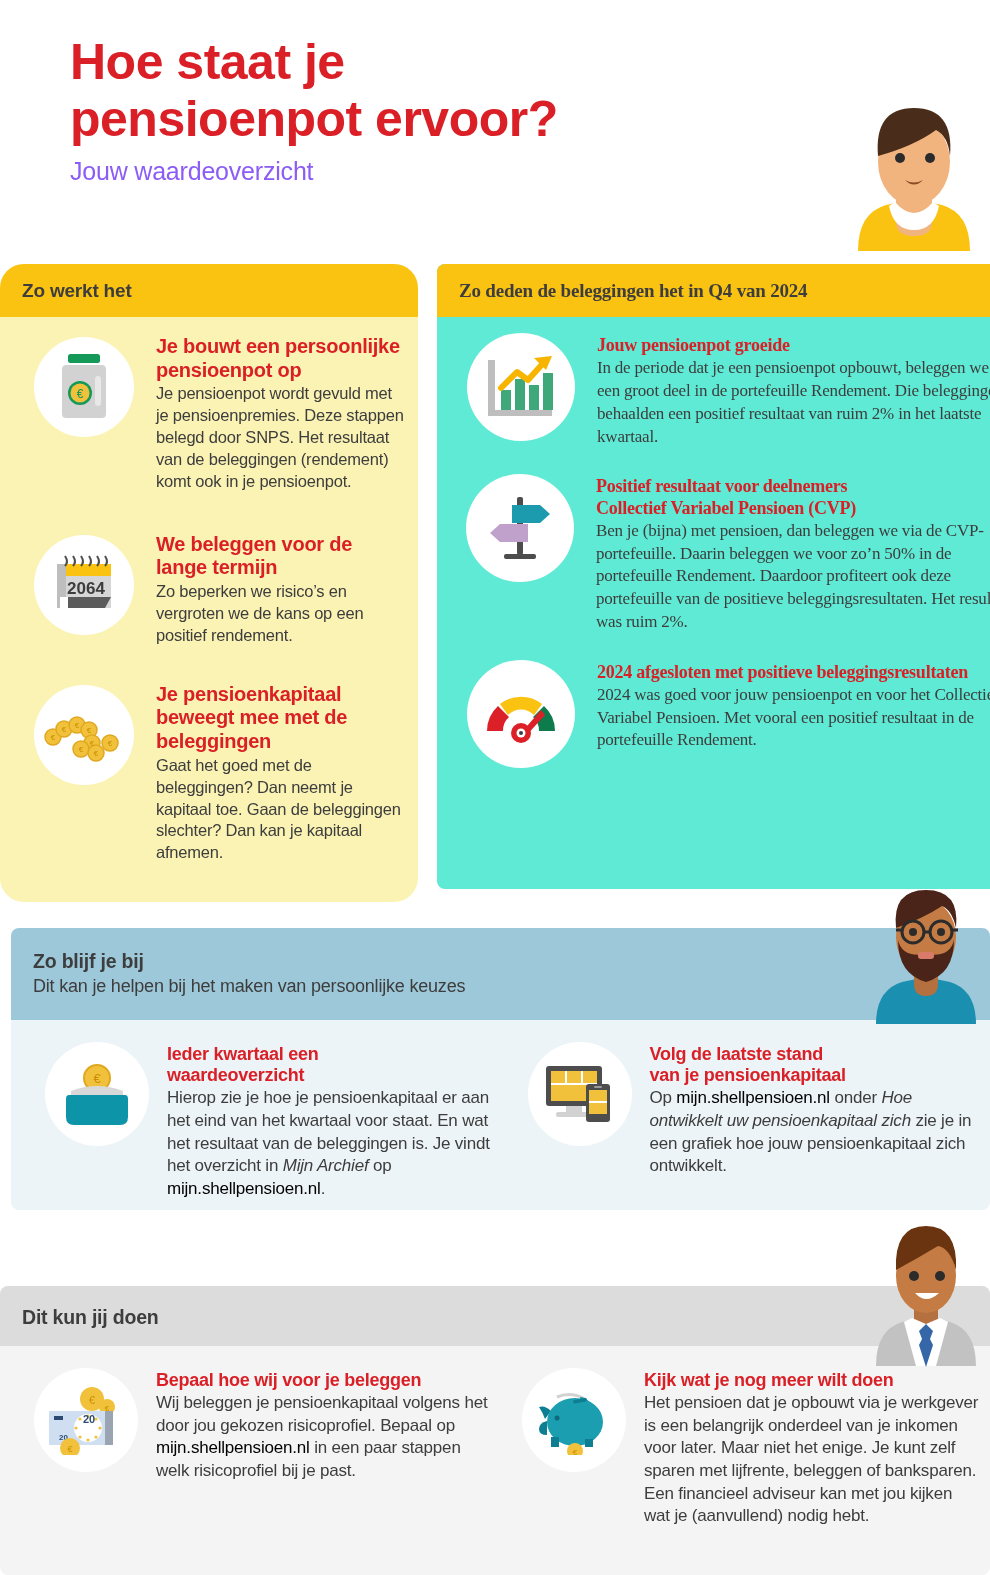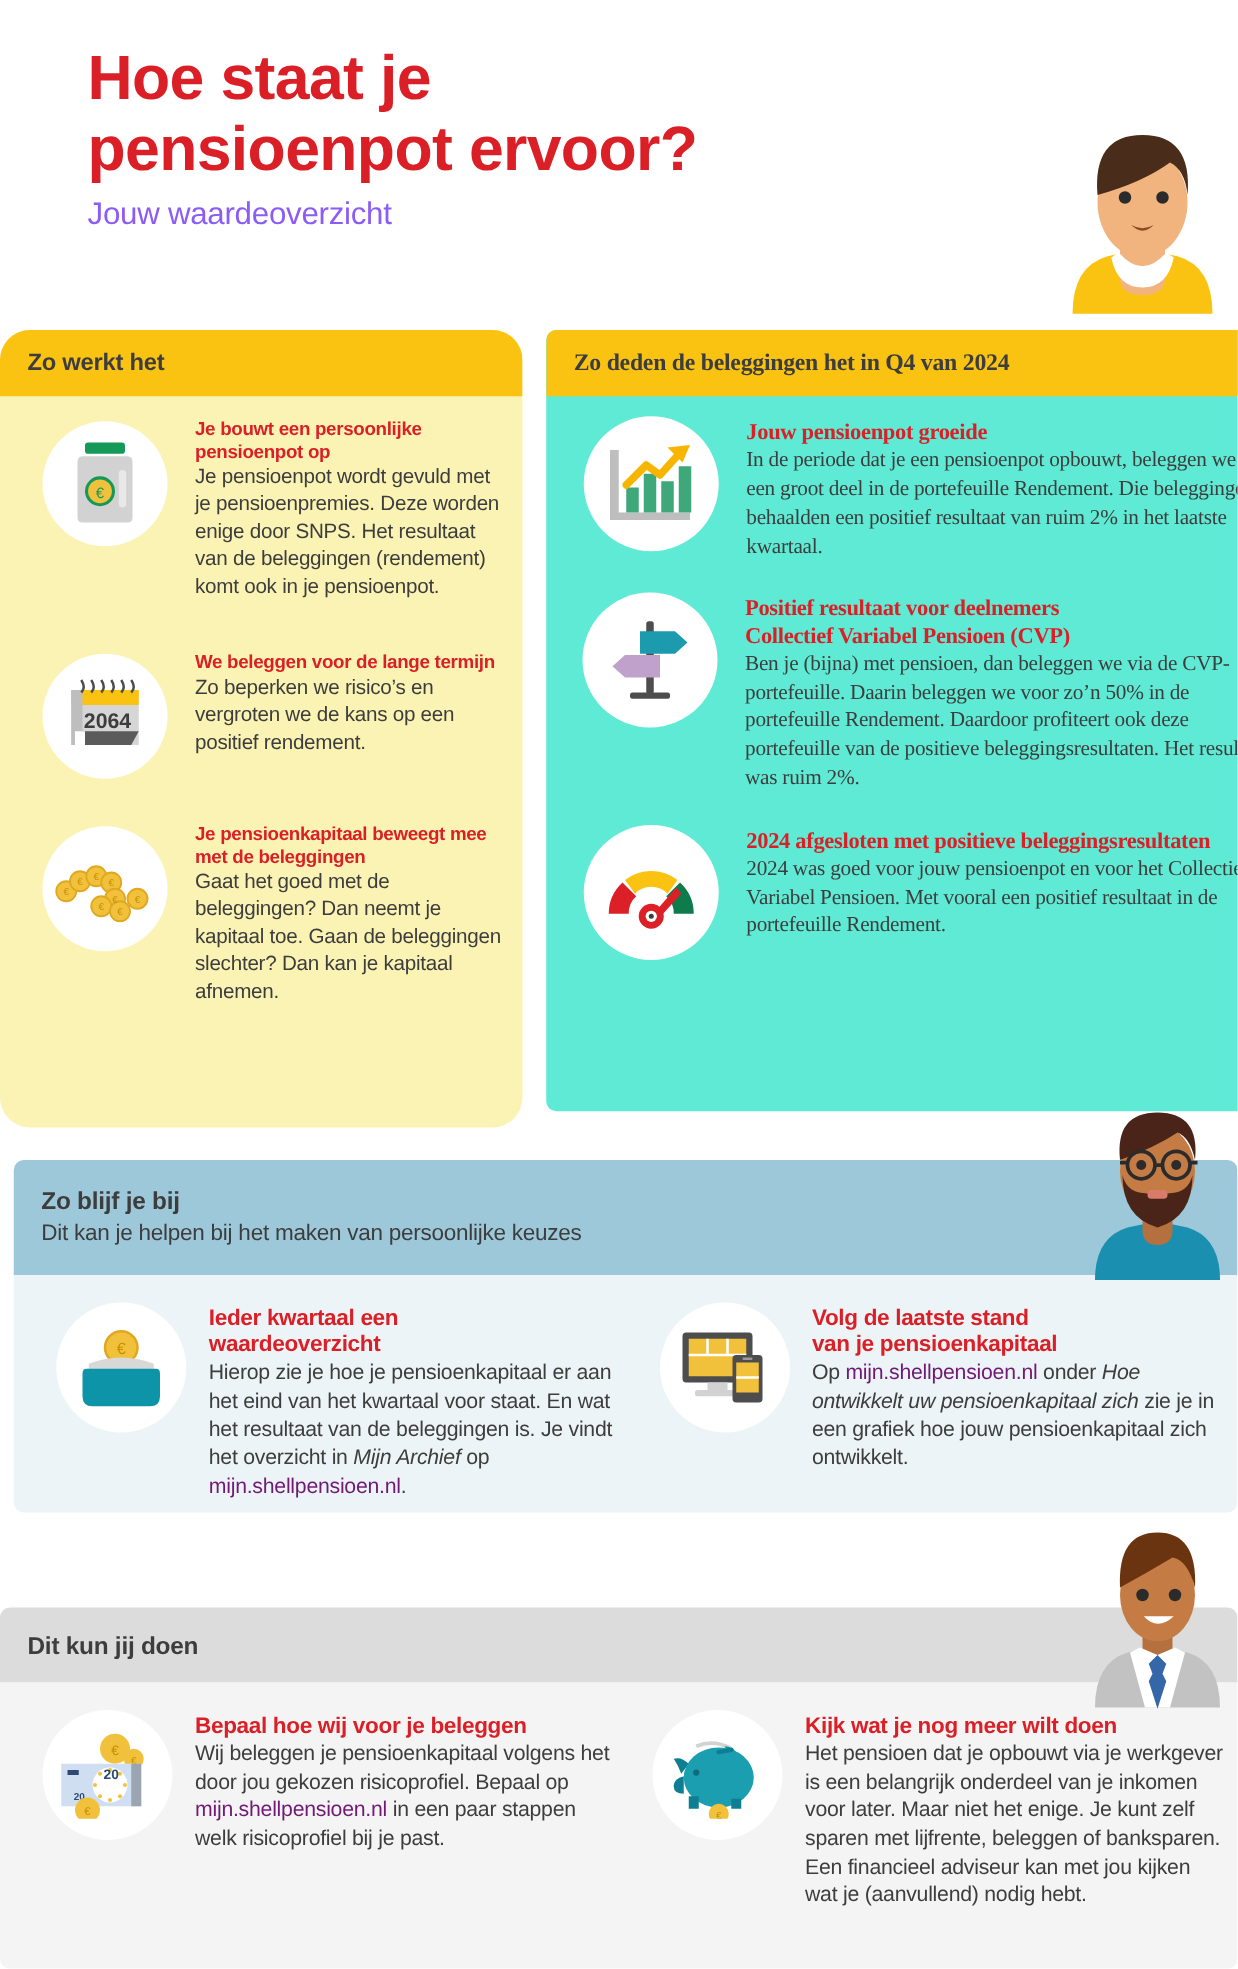--- a/index.html
+++ b/index.html
@@ -45,21 +45,21 @@
   .icon-wrap {
     flex: 0 0 auto; border-radius: 50%;
     background: #ffffff;
     display: flex; align-items: center; justify-content: center;
   }
   .icon-l { width: 100px; height: 100px; margin: 8px 22px 0 20px; }
   .icon-r { width: 108px; height: 108px; margin: 4px 22px 0 12px; }
 
   .text-col { flex: 1 1 auto; padding-top: 6px; }
   .blk-title {
-    color: #DA1F26; font-weight: bold; font-size: 15px;
+    color: #DA1F26; font-weight: bold; font-size: 20px;
     line-height: 1.18; letter-spacing: -0.25px; margin-bottom: 1px;
   }
   .blk-body {
     font-size: 16.5px; line-height: 1.33; color: #3d3d3d; letter-spacing: -0.2px;
   }
   .panel-right .blk-title { font-size: 18px; }
   .panel-right .blk-body { font-size: 17px; line-height: 1.34; }
 
   
   .sec-blue { position: absolute; left: 0; top: 928px; width: 990px; padding-left: 11px; }
@@ -82,21 +82,21 @@
 
   .two-col { display: flex; }
   .col { display: flex; align-items: flex-start; }
   .col-a { width: 500px; padding: 18px 10px 0 12px; }
   .col-b { width: 490px; padding: 18px 10px 0 0px; }
   .icon-s { width: 104px; height: 104px; margin: 4px 18px 0 22px; }
 
   .sec-blue .blk-title, .sec-grey .blk-title { font-size: 18px; }
   .sec-blue .blk-body,  .sec-grey .blk-body  { font-size: 17px; line-height: 1.33; }
 
-  .lnk { color: #701a75; }
+  .lnk { color: #000000; }
   .ital { font-style: italic; }
 
   
   .char { position: absolute; z-index: 6; }
   .char-1 { left: 838px; top: 96px; }
   .char-2 { left: 862px; top: 884px; }
   .char-3 { left: 862px; top: 1220px; }
 </style>
 </head>
 <body>
@@ -133,21 +133,21 @@
           <rect x="17" y="2" width="32" height="9" rx="2.5" fill="#149958"></rect>
           <path d="M15 13 h36 q4 0 4 5 v44 q0 4 -4 4 h-36 q-4 0 -4 -4 v-44 q0 -5 4 -5z" fill="#D2D2D2"></path>
           <rect x="44" y="24" width="6" height="30" rx="3" fill="#E8E8E8"></rect>
           <circle cx="29" cy="41" r="12" fill="#149958"></circle>
           <circle cx="29" cy="41" r="9.5" fill="#F2C13C"></circle>
           <text x="29" y="46" font-size="12" font-family="Liberation Sans, sans-serif" fill="#149958" text-anchor="middle">€</text>
         </svg>
       </div>
       <div class="text-col">
         <div class="blk-title">Je bouwt een persoonlijke pensioenpot op</div>
-        <div class="blk-body">Je pensioenpot wordt gevuld met je pensioenpremies. Deze worden enige door SNPS. Het resultaat van de beleggingen (rendement) komt ook in je pensioenpot.</div>
+        <div class="blk-body">Je pensioenpot wordt gevuld met je pensioenpremies. Deze stappen belegd door SNPS. Het resultaat van de beleggingen (rendement) komt ook in je pensioenpot.</div>
       </div>
     </div>
 
     <div class="block" style="padding-top:34px;">
       <div class="icon-wrap icon-l">
         <svg width="70" height="66" viewBox="0 0 70 66">
           <rect x="8" y="12" width="54" height="44" fill="#D6D6D6"></rect>
           <rect x="8" y="12" width="54" height="12" fill="#FBC311"></rect>
           <rect x="8" y="12" width="9" height="44" fill="#BEBEBE"></rect>
           <g stroke="#4d4d4d" stroke-width="2" fill="none">

